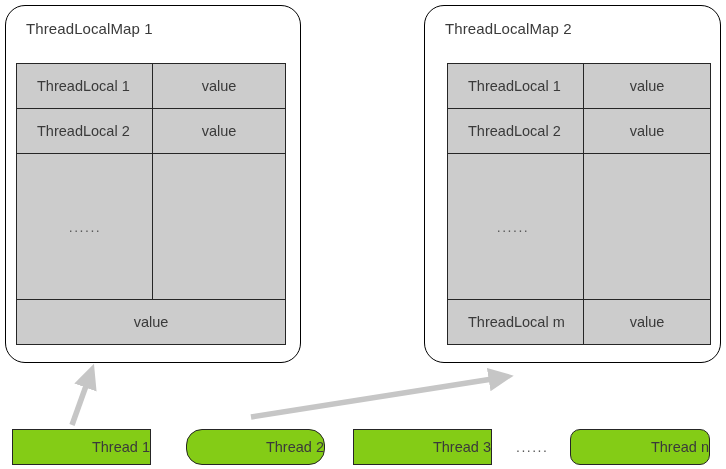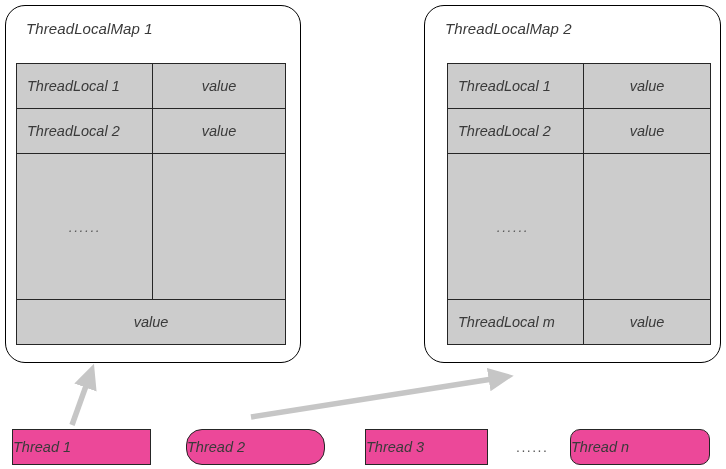--- a/index.html
+++ b/index.html
@@ -16,21 +16,20 @@
     overflow: hidden;
   }
 
   
   .map-card {
     position: absolute;
     box-sizing: border-box;
     background: #ffffff;
     border: 1.4px solid #000000;
     border-radius: 20px;
-    font-style: italic;
   }
   .map-title {
     position: absolute;
     left: 20px;
     top: 14px;
     font-size: 15px;
     color: #3a3a3a;
     white-space: nowrap;
     letter-spacing: 0.1px;
   }
@@ -56,21 +55,21 @@
   .cell {
     box-sizing: border-box;
     display: flex;
     align-items: center;
     font-size: 14.5px;
     color: #3a3a3a;
     white-space: nowrap;
   }
   .cell.key {
     width: 136px;
-    padding-left: 10px;
+    padding-left: 20px;
     justify-content: flex-start;
     border-right: 1.2px solid #262626;
   }
   .cell.val {
     flex: 1 1 auto;
     justify-content: center;
   }
   .row-std { height: 45px; }
   .row-last { height: 44px; }
 
@@ -86,29 +85,28 @@
     letter-spacing: 1.5px;
     pointer-events: none;
   }
   
   .ellipsis-mid span { position: relative; left: -66px; }
 
   
   .thread-box {
     position: absolute;
     box-sizing: border-box;
-    background: #ec4899;
+    background: #84cc16;
     border: 1.3px solid #262626;
     display: flex;
     align-items: center;
-    justify-content: flex-start;
+    justify-content: flex-end;
     font-size: 14.5px;
     color: #3a3a3a;
     white-space: nowrap;
-    font-style: italic;
   }
   .thread-ellipsis {
     position: absolute;
     font-size: 14px;
     color: #5a5a5a;
     letter-spacing: 1.5px;
     white-space: nowrap;
   }
 
   
@@ -196,21 +194,21 @@
   </svg>
 
   <div class="thread-box" style="left:12px; top:429px; width:139px; height:36px;">
     <span>Thread 1</span>
   </div>
 
   <div class="thread-box" style="left:186px; top:429px; width:139px; height:36px;border-radius:16px;">
     <span>Thread 2</span>
   </div>
 
-  <div class="thread-box" style="left:365px; top:429px; width:123px; height:36px;">
+  <div class="thread-box" style="left:353px; top:429px; width:139px; height:36px;">
     <span>Thread 3</span>
   </div>
 
   <div class="thread-ellipsis" style="left:516px; top:439px;">......</div>
 
   <div class="thread-box" style="left:570px; top:429px; width:140px; height:36px;border-radius:10px;">
     <span>Thread n</span>
   </div>
 
 </div>

